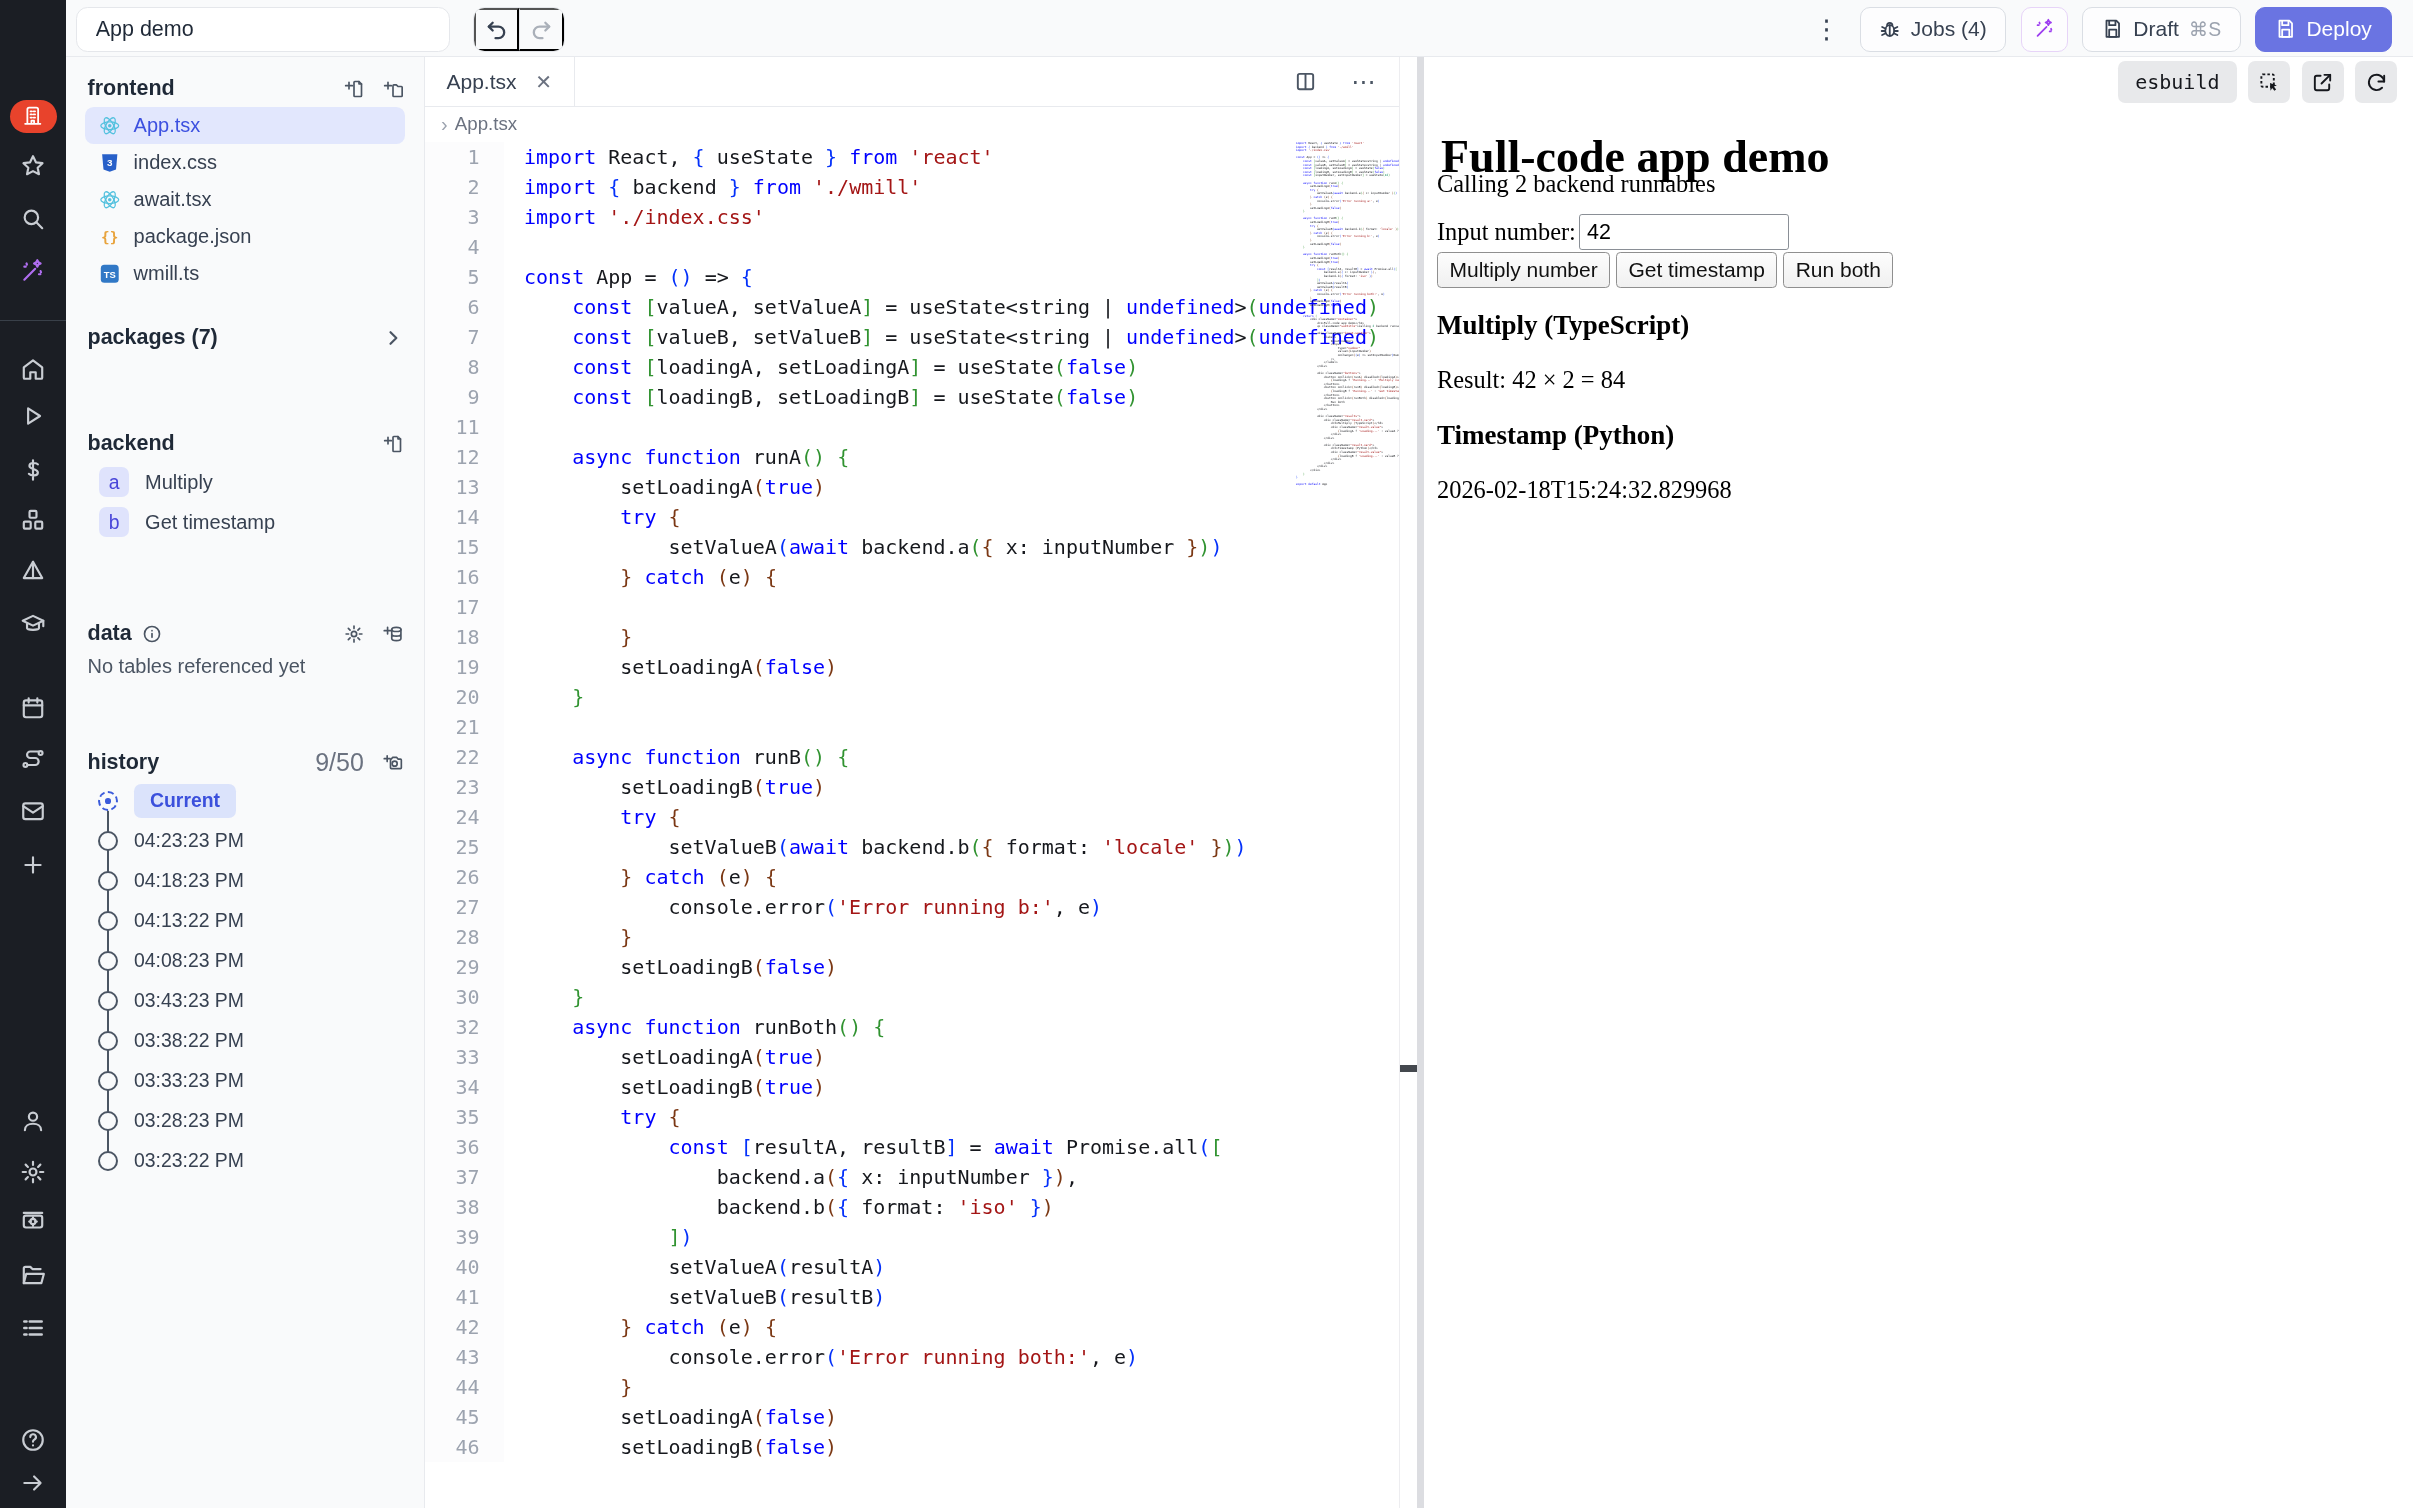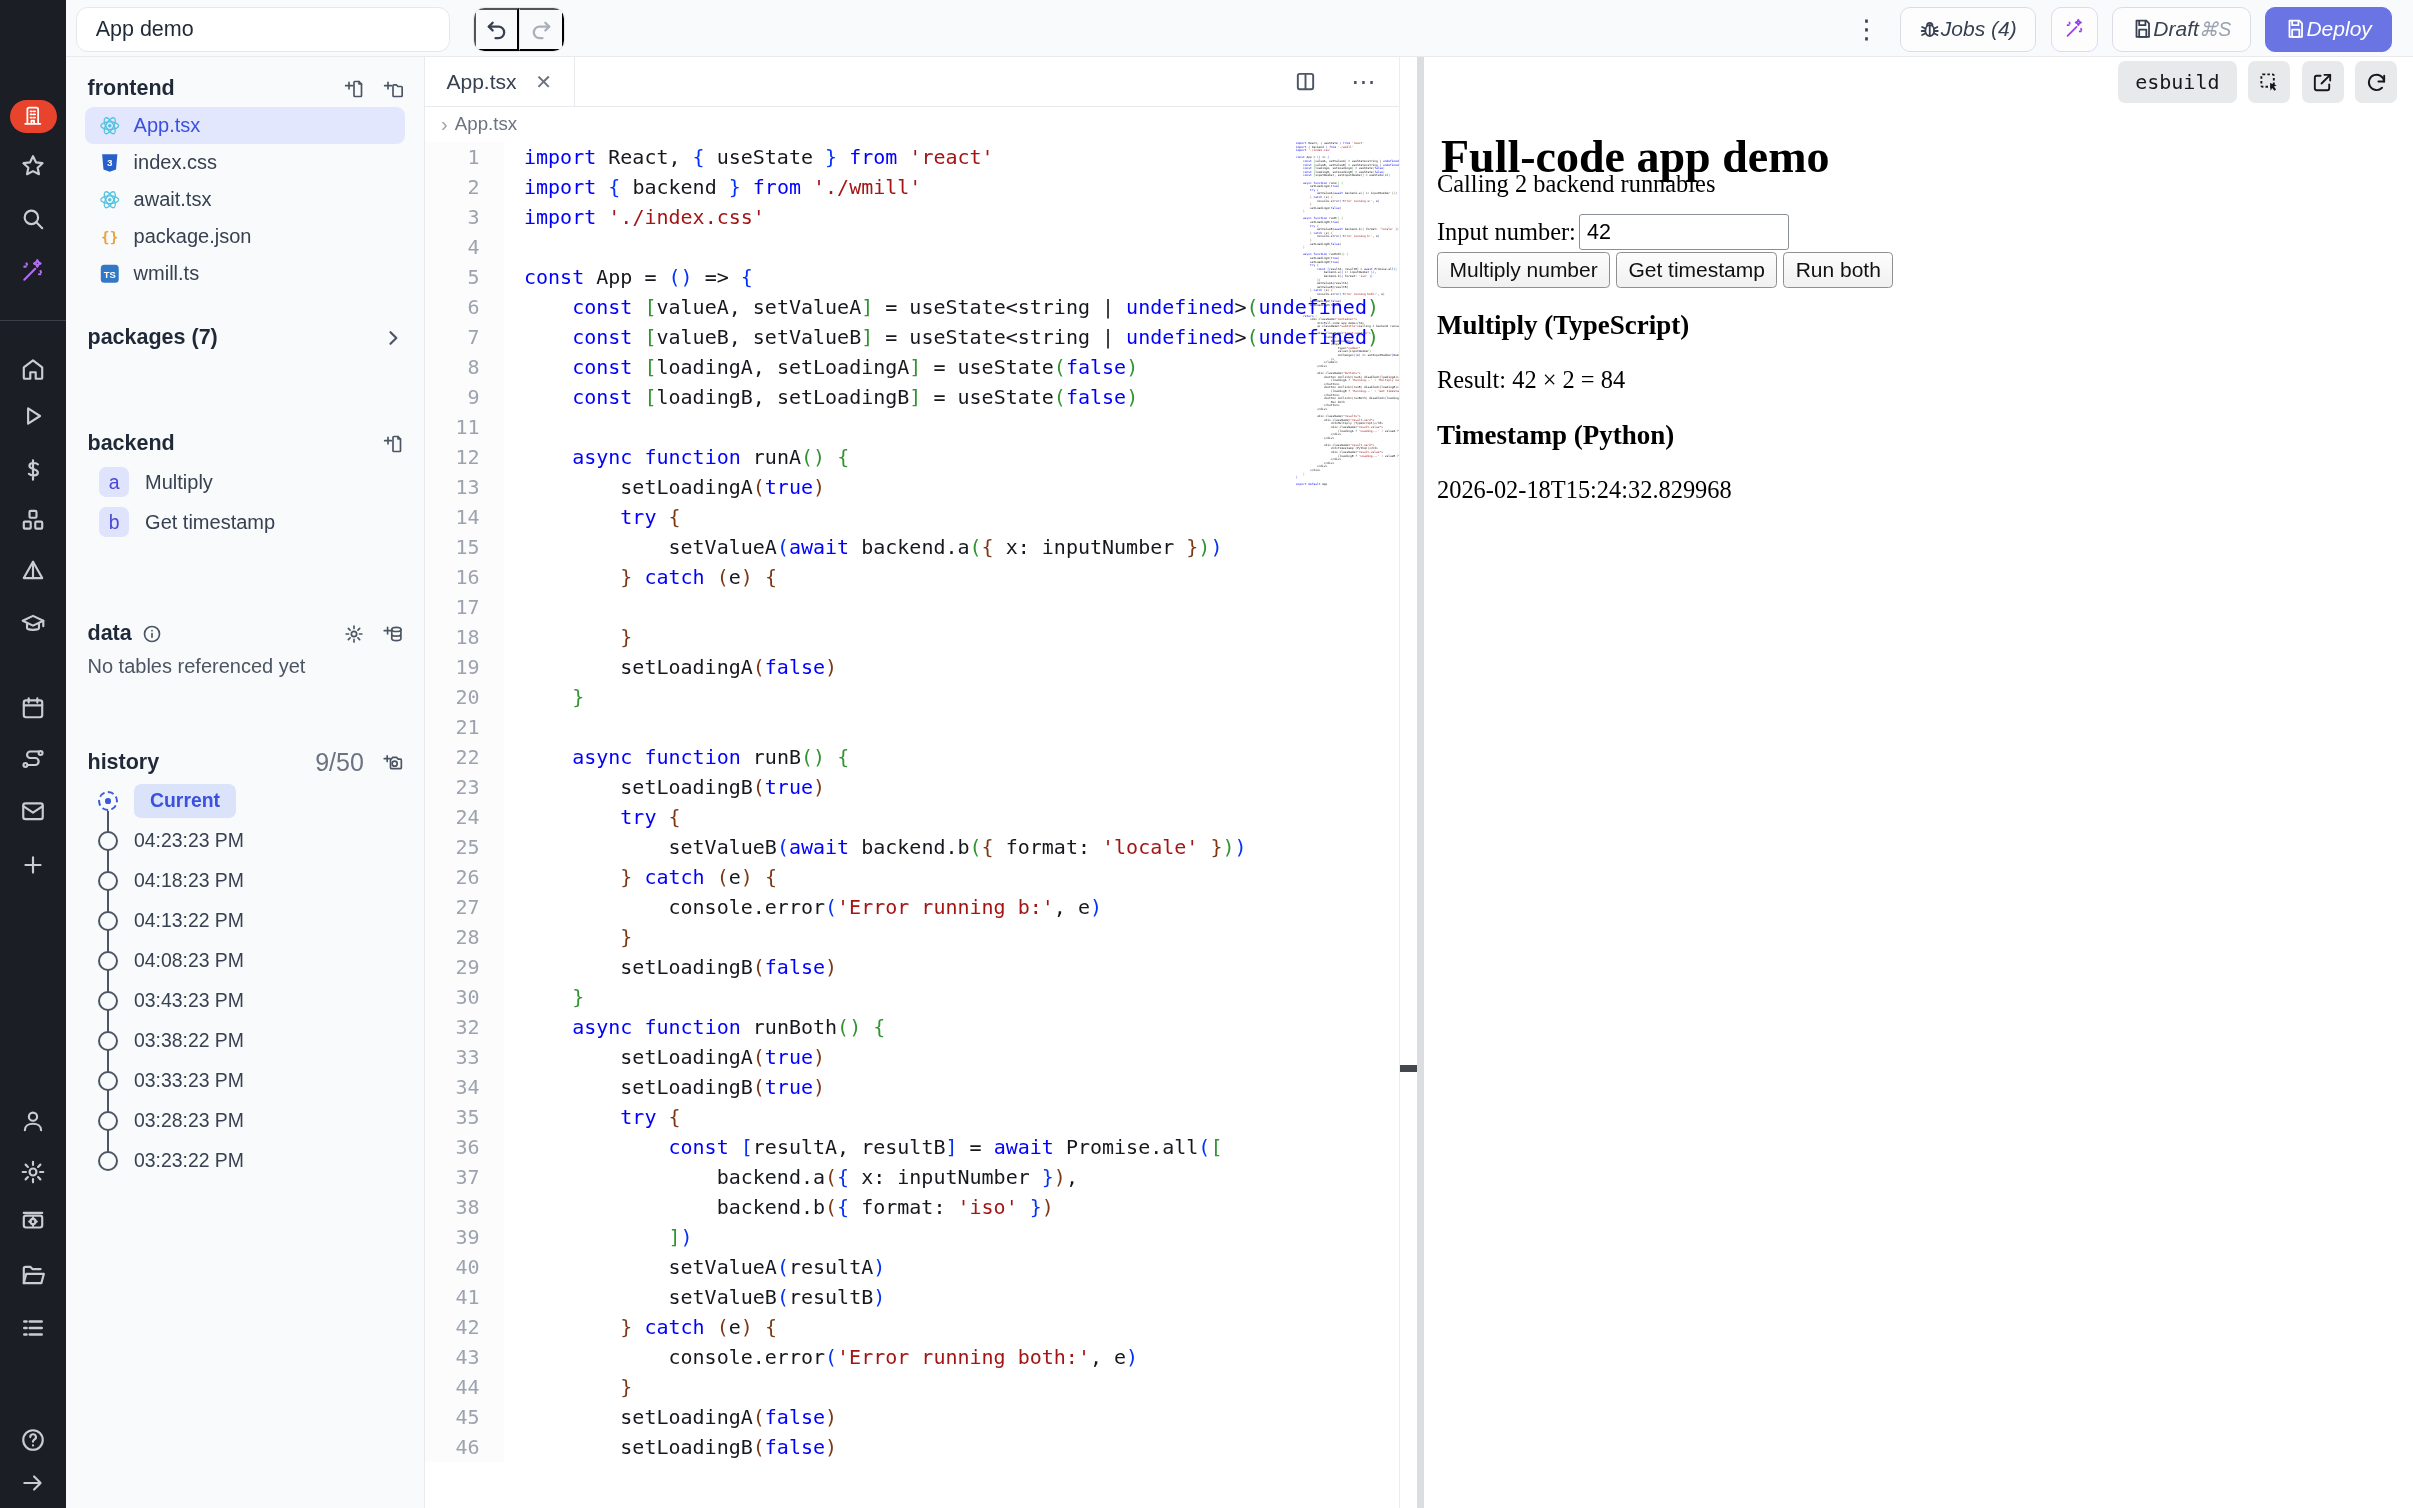--- a/index.html
+++ b/index.html
@@ -17,21 +17,21 @@
 
   
   .topbar{position:absolute;left:66px;top:0;right:0;height:57px;background:#f9fafb;border-bottom:1.4px solid #e8eaee;z-index:20;}
   .app-title{position:absolute;left:10px;top:6.5px;width:374px;height:45px;background:#fff;border:1.4px solid #e5e7eb;border-radius:11.5px;font-size:21.5px;color:#1f2937;padding:0 18.7px;outline:none;font-family:"Liberation Sans",sans-serif;}
   .undo-redo{position:absolute;left:407px;top:6.5px;height:45px;display:flex;border:1.4px solid #e5e7eb;border-radius:11.5px;overflow:hidden;}
   .ur-btn{width:45px;display:flex;align-items:center;justify-content:center;background:transparent;}
   .ur-btn+.ur-btn{border-left:1.4px solid #e5e7eb;}
   .ur-btn svg{width:23px;height:23px;}
   .undo{color:#374151;} .redo{color:#aab0b9;}
   .topbar-right{position:absolute;right:21.5px;top:6.5px;height:45px;display:flex;align-items:center;gap:14.4px;}
-  .tb-btn{height:45px;display:flex;align-items:center;padding:0 18.7px;border:1.4px solid #dadee4;border-radius:10px;background:#fdfdfe;font-size:21px;color:#374151;font-style:italic;}
+  .tb-btn{height:45px;display:flex;align-items:center;gap:10px;padding:0 18.7px;border:1.4px solid #dadee4;border-radius:10px;background:#fdfdfe;font-size:21px;color:#374151;}
   .tb-btn svg{width:21.5px;height:21.5px;}
   .kebab{font-size:26px;color:#374151;padding:0 5.7px;background:none;border:none;line-height:1;}
   .wand-btn{width:47px;padding:0;justify-content:center;border-color:#e7d4f8;color:#9d3ef0;}
   .shortcut{color:#9ca3af;font-size:19.4px;}
   .deploy-btn{background:#6a74e2;border-color:#6a74e2;color:#fff;}
 
   
   .sidebar{position:absolute;left:66px;top:57px;width:359px;bottom:0;background:#f9fafb;border-right:1.4px solid #e8eaee;font-size:20px;}
   .sec-head{display:flex;align-items:center;padding:0 21.5px 0 21.5px;height:37px;font-weight:bold;font-size:21.5px;color:#1f2937;}
   .sec-head .spacer{flex:1;}

